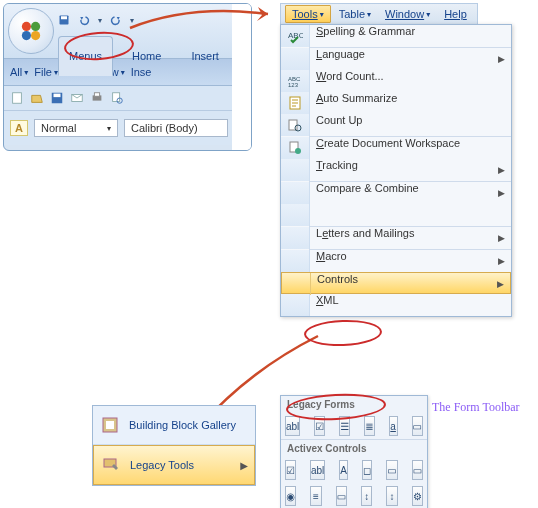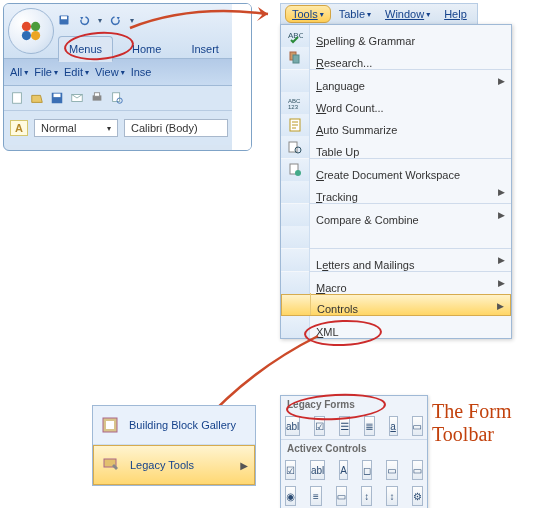--- a/index.html
+++ b/index.html
@@ -5,58 +5,58 @@
   body{margin:0;font-family:Tahoma,Arial,sans-serif;font-size:11px;background:#fff;width:538px;height:508px;position:relative;color:#333}
   .underline{text-decoration:underline}
   
   .ribbon{position:absolute;left:3px;top:3px;width:247px;height:146px;border:1px solid #7fa3c7;border-radius:6px;background:#d8e5f3;overflow:hidden}
   .ribbon-top{height:54px;background:linear-gradient(#e8f0fa,#cfe0f2);border-bottom:1px solid #9fb9d6;position:relative}
   .office-btn{position:absolute;left:4px;top:4px;width:44px;height:44px;border-radius:50%;background:radial-gradient(circle at 30% 30%,#fff,#e3ecf7 60%,#c4d6ea);border:1px solid #9db7d4;display:flex;align-items:center;justify-content:center}
   .office-btn svg{width:22px;height:22px}
   .qat{position:absolute;left:54px;top:8px;height:16px;display:flex;align-items:center;gap:8px;color:#3b5b80}
   .qat svg{width:12px;height:12px}
   .tabs{position:absolute;left:54px;top:32px;display:flex;gap:8px;color:#15428b}
-  .tab{padding:6px 10px;border:1px solid transparent;border-top-left-radius:4px;border-top-right-radius:4px}
+  .tab{padding:13px 10px;border:1px solid transparent;border-top-left-radius:4px;border-top-right-radius:4px}
   .tab.active{background:#dbe6f4;border-color:#9fb9d6;border-bottom-color:#dbe6f4}
   .redcircle{position:absolute;left:60px;top:28px;width:66px;height:24px;border:2px solid #cc2b2b;border-radius:50%;transform:rotate(-4deg)}
   .ribbon-mid{height:26px;background:linear-gradient(#b3cae7,#c8dbf1);display:flex;align-items:center;gap:6px;padding:0 6px;border-bottom:1px solid #9fb9d6;color:#15428b}
   .ribbon-mid .itm{display:flex;align-items:center;gap:2px}
   .dd{font-size:8px}
   .ribbon-low{height:24px;background:#d8e6f5;display:flex;align-items:center;gap:6px;padding:0 6px;border-bottom:1px solid #b7cbe2}
   .ribbon-low svg{width:14px;height:14px}
   .ribbon-bot{height:34px;background:#d8e6f5;display:flex;align-items:center;gap:6px;padding:0 6px}
   .fbox{background:#fff;border:1px solid #a8b8cc;padding:2px 6px;min-width:70px;color:#333;display:flex;align-items:center;justify-content:space-between;font-size:11px}
   .tear{position:absolute;left:228px;top:0;width:20px;height:146px;background:#fff}
   .tear svg{width:20px;height:146px}
   
   .menubar{position:absolute;left:280px;top:3px;height:20px;display:flex;align-items:center;gap:2px;background:linear-gradient(#e8eff7,#d6e3f1);border:1px solid #b7cce4;padding:0 4px;color:#15428b}
   .menubar .m{padding:2px 6px;display:flex;align-items:center;gap:2px}
-  .menubar .m.sel{background:linear-gradient(#ffe9a8,#ffcf58);border:1px solid #d4a543;border-radius:6px}
+  .menubar .m.sel{background:linear-gradient(#ffe9a8,#ffcf58);border:1px solid #d4a543;border-radius:1px}
   .dropdown{position:absolute;left:280px;top:24px;width:230px;border:1px solid #9fb9d6;background:#f4f7fb;box-shadow:1px 1px 4px rgba(0,0,0,0.2)}
-  .dropdown .row{display:flex;align-items:flex-end;height:22px;position:relative}
+  .dropdown .row{display:flex;align-items:flex-start;height:22px;position:relative}
   .ic{width:28px;height:22px;display:flex;align-items:center;justify-content:center;background:linear-gradient(#e9f1fa,#dbe8f6);border-right:1px solid #cedef0}
   .ic svg{width:16px;height:16px}
   .lab{flex:1;padding:0 6px;color:#333}
   .arrw{position:absolute;right:6px;top:6px;font-size:9px;color:#555}
   .sep{height:1px;background:#cfdbeb;margin-left:28px}
   .row.hl{background:linear-gradient(#fff2c8,#ffd666);border:1px solid #d6ab4e;height:20px}
   .row.hl .ic{background:transparent;border-right:1px solid #e7c877}
   .redcircle2{position:absolute;left:304px;top:320px;width:74px;height:22px;border:2px solid #cc2b2b;border-radius:50%;transform:rotate(-2deg);z-index:5}
   
   .bbpanel{position:absolute;left:92px;top:405px;width:162px;border:1px solid #9fb9d6;background:#e9f1fb}
   .bb-row{display:flex;align-items:center;height:38px;border-bottom:1px solid #cddef0;color:#15428b;font-weight:normal;font-size:11px}
   .bb-row .icw{width:36px;display:flex;align-items:center;justify-content:center}
   .bb-row.sel{background:linear-gradient(#fff4cf,#ffd873);border:1px solid #d6ab4e}
   .bb-row .ar{margin-left:auto;margin-right:6px;font-size:10px;color:#555}
   .lfpanel{position:absolute;left:280px;top:395px;width:146px;border:1px solid #9fb9d6;background:#eef3fa;box-shadow:1px 1px 3px rgba(0,0,0,0.15)}
   .lfhead{padding:3px 6px;color:#6b6b6b;font-size:10px;font-weight:bold}
   .lfsep{height:1px;background:#cdd9e9}
   .tbrow{display:flex;gap:14px;padding:3px 4px}
   .tbtn{width:20px;height:18px;border:1px solid #a8b8cc;background:linear-gradient(#fdfdfd,#e4ebf3);display:flex;align-items:center;justify-content:center;font-size:10px;color:#2b4b73}
-  .label{position:absolute;font-family:"Times New Roman",serif;font-size:20px;color:#c2410c}
+  .label{position:absolute;font-family:"Times New Roman",serif;font-size:12px;color:#8b5cf6}
   .redcircle3{position:absolute;left:286px;top:394px;width:96px;height:22px;border:2px solid #cc2b2b;border-radius:50%;transform:rotate(-3deg);z-index:5}
   svg.arrow{position:absolute;overflow:visible}
 </style>
 </head>
 <body>
 
 <div class="ribbon">
   <div class="ribbon-top">
     <div class="office-btn">
       <svg viewBox="0 0 24 24">
@@ -177,29 +177,20 @@
 <div class="dropdown">
   <div class="row">
       <div class="ic">
         <svg viewBox="0 0 16 16">
           <text x="1" y="10" font-size="8" fill="#356">ABC</text>
           <path d="M4 12l2 2 5-5" stroke="#2a8a3a" fill="none" stroke-width="2"></path>
         </svg>
       </div>
       <div class="lab"><span class="underline">S</span>pelling &amp; Grammar</div>
     </div>
-  <div class="row">
-      <div class="ic">
-        <svg viewBox="0 0 16 16">
-          <rect x="3" y="2" width="6" height="8" fill="#c96" stroke="#a64"></rect>
-          <rect x="6" y="5" width="6" height="8" fill="#7aa" stroke="#588"></rect>
-        </svg>
-      </div>
-      <div class="lab"><span class="underline">R</span>esearch...</div>
-    </div>
   <div class="sep"></div>
   <div class="row">
       <div class="ic"></div>
       <div class="lab"><span class="underline">L</span>anguage</div>
       <div class="arrw">▶</div>
     </div>
   <div class="row">
       <div class="ic">
         <svg viewBox="0 0 16 16">
           <text x="1" y="8" font-size="6" fill="#356">ABC</text>
@@ -217,21 +208,21 @@
       </div>
       <div class="lab"><span class="underline">A</span>uto Summarize</div>
     </div>
   <div class="row">
       <div class="ic">
         <svg viewBox="0 0 16 16">
           <rect x="2" y="3" width="8" height="10" fill="#fff" stroke="#888"></rect>
           <circle cx="11" cy="11" r="3" fill="none" stroke="#356"></circle>
         </svg>
       </div>
-      <div class="lab">Table Up</div>
+      <div class="lab">Count Up</div>
     </div>
   <div class="sep"></div>
   <div class="row">
       <div class="ic">
         <svg viewBox="0 0 16 16">
           <rect x="3" y="2" width="8" height="10" fill="#fff" stroke="#888"></rect>
           <circle cx="11" cy="11" r="3" fill="#4a8"></circle>
         </svg>
       </div>
       <div class="lab"><span class="underline">C</span>reate Document Workspace</div>

